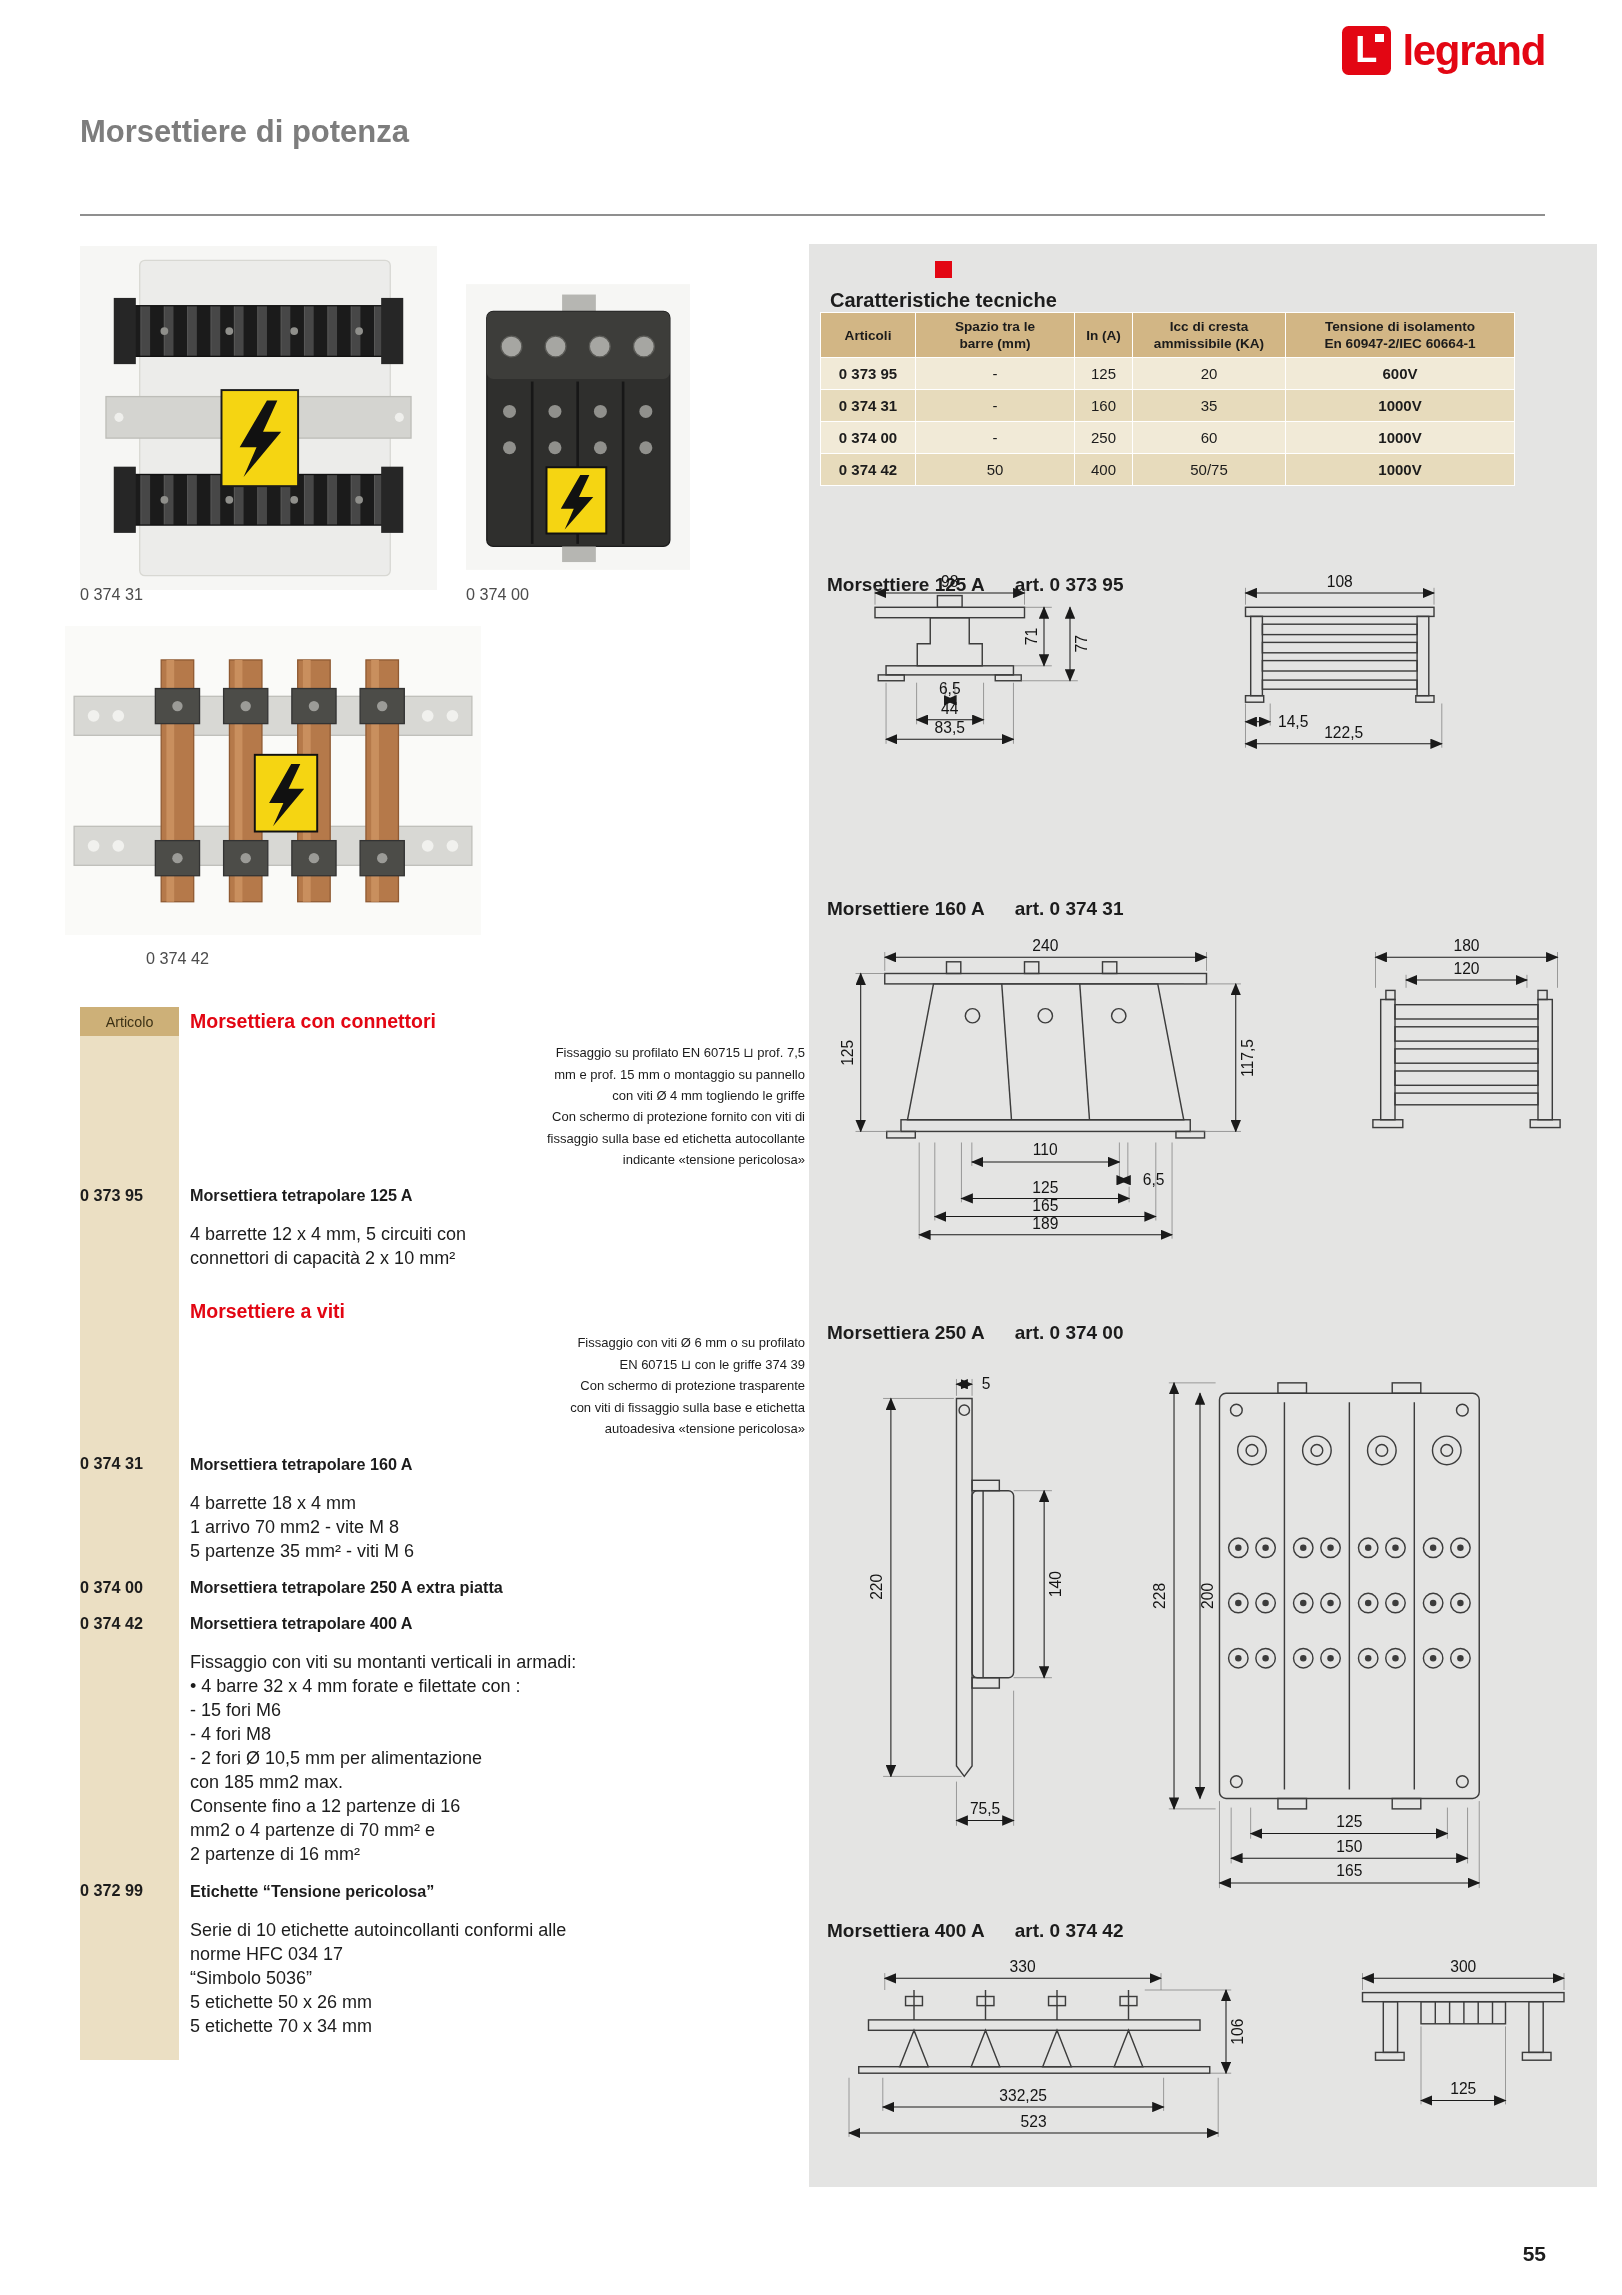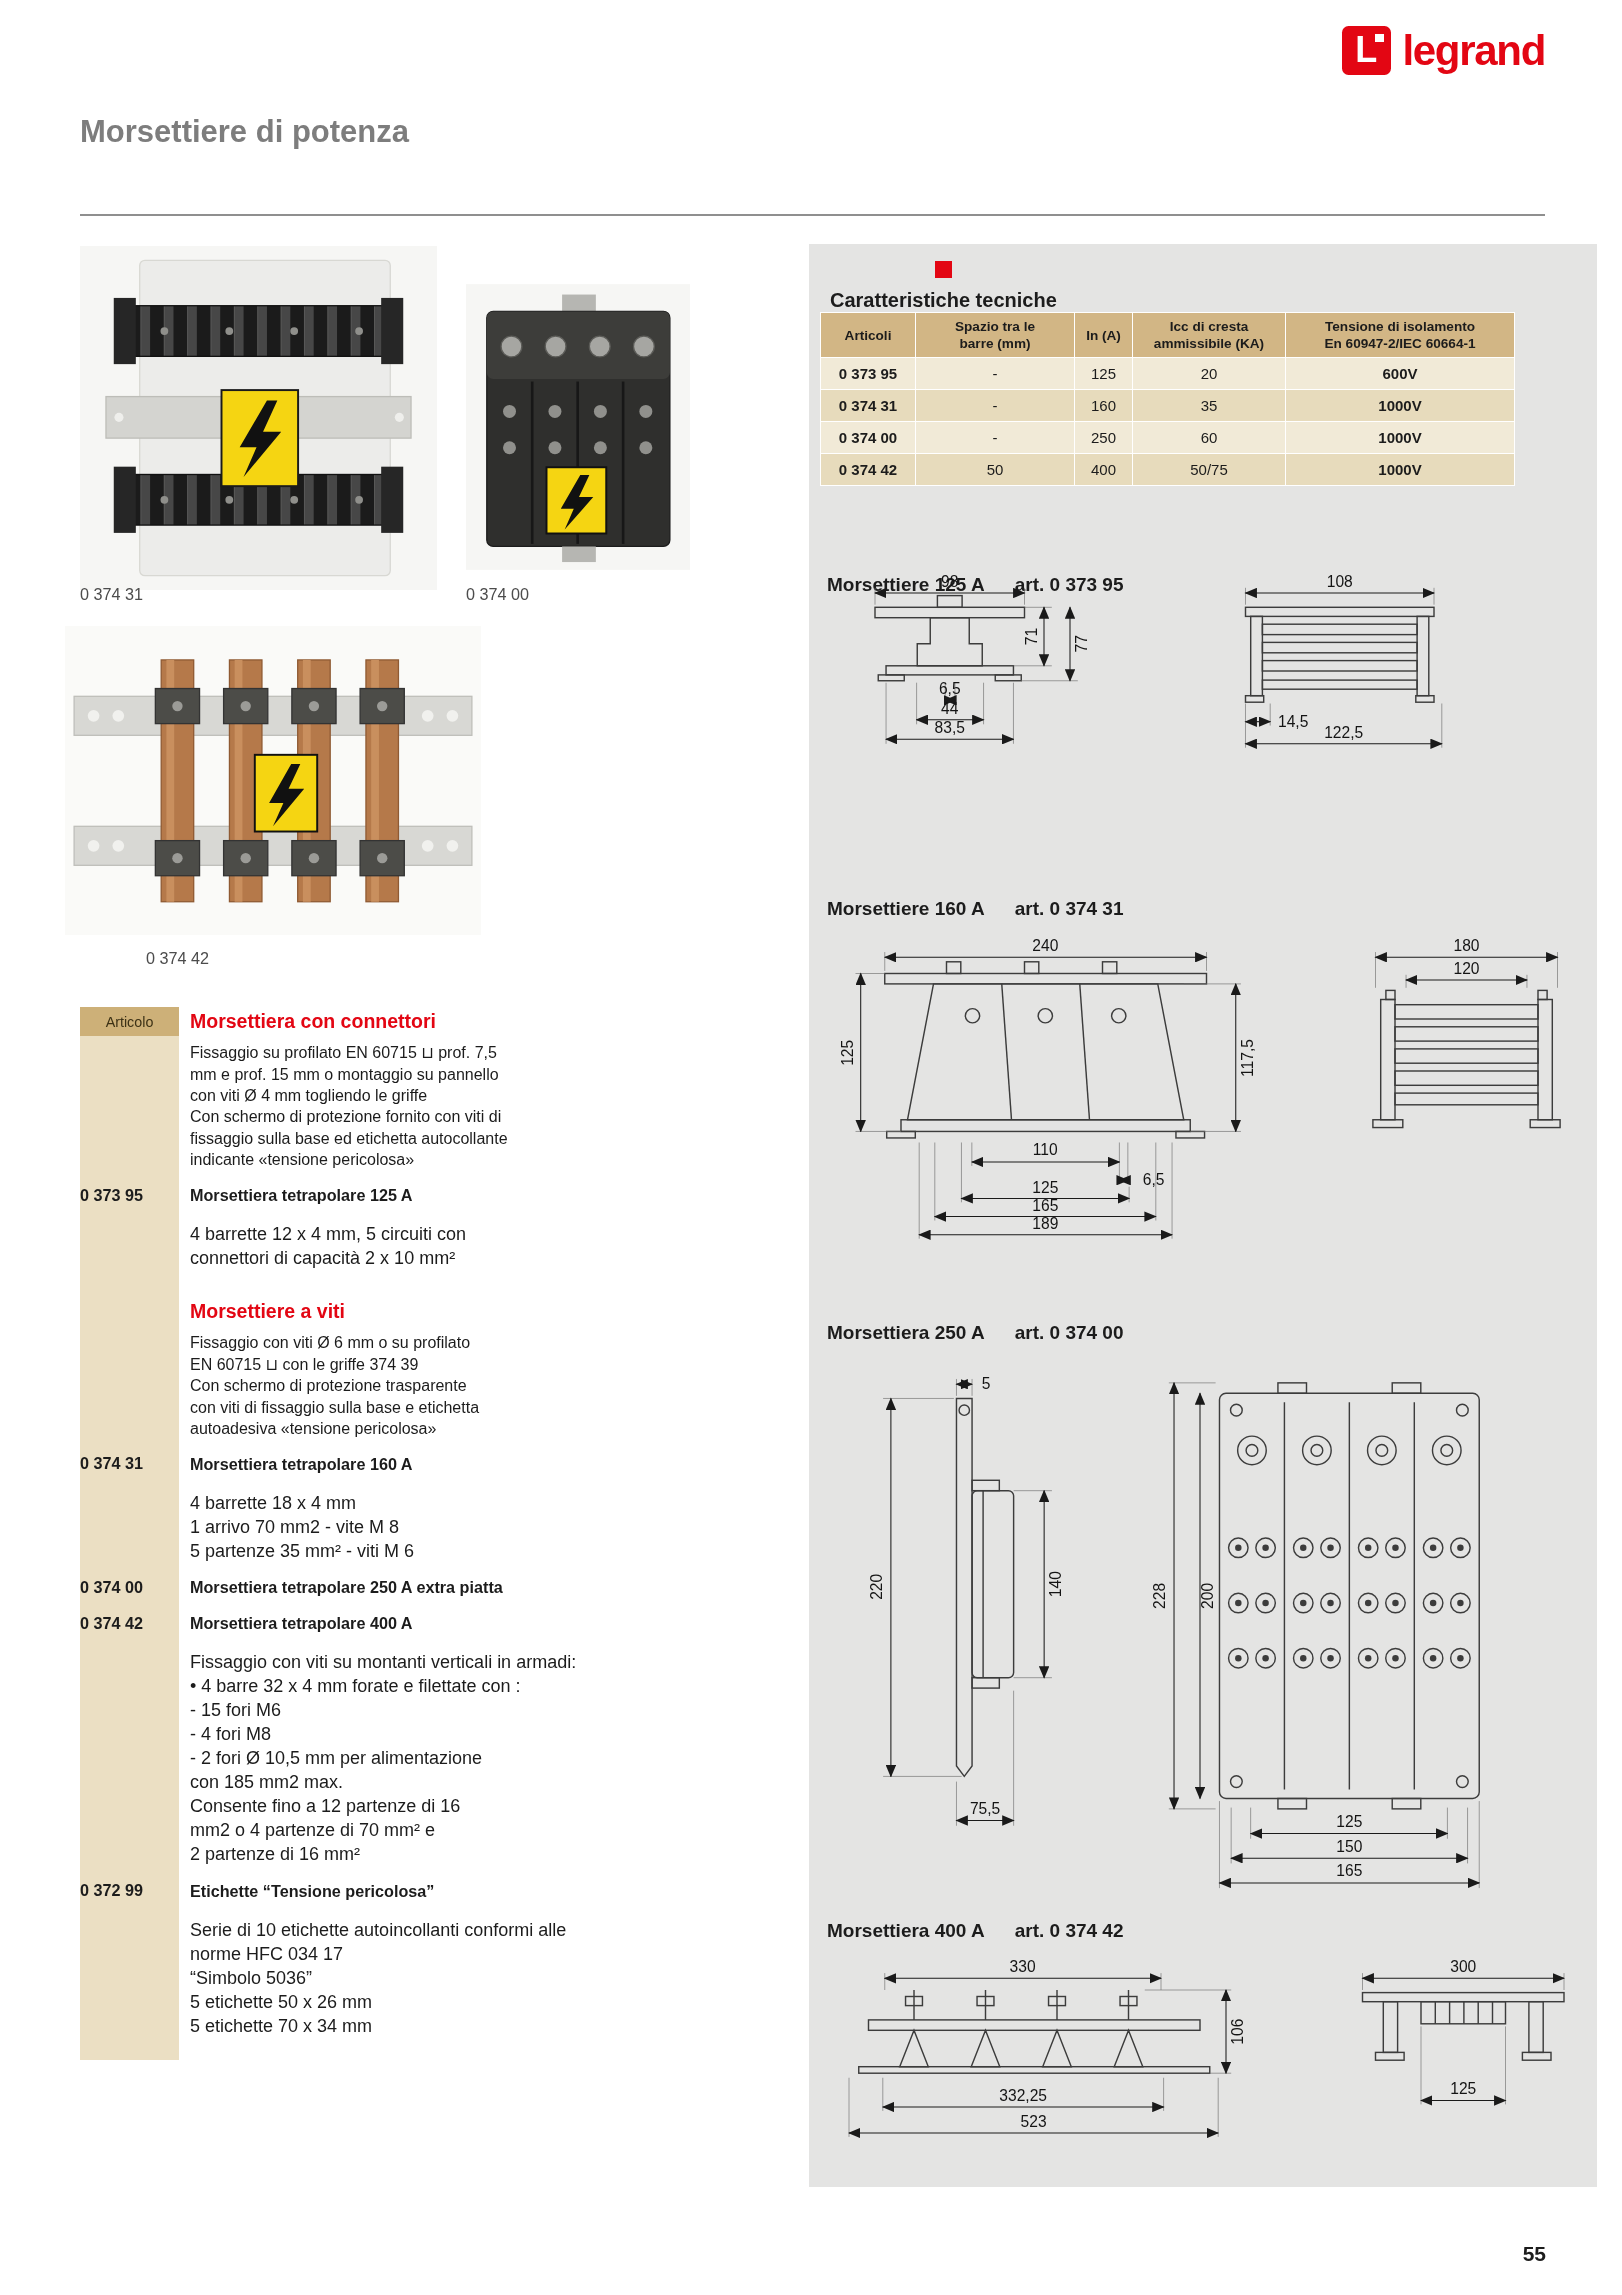--- a/index.html
+++ b/index.html
@@ -24,21 +24,21 @@
   .photo { position:absolute; }
   .caption { position:absolute; font-size:16.2px; color:#4c4c4c; }
 
   
   .catalog { position:absolute; left:80px; top:1007px; width:725px; padding-bottom:22px; }
   .catalog-strip { position:absolute; left:0; top:0; bottom:0; width:99px; background:#ebdfc3; }
   .catalog-colhead { position:absolute; left:0; top:0; width:99px; height:29px; background:#cdb078;
                      font-size:14.3px; color:#3c3115; display:flex; align-items:center; justify-content:center; }
   .sec-heading { position:relative; margin:3.2px 0 9px 110px; color:#e30613; font-size:19.5px; font-weight:bold; }
   .sec-heading.second { margin-top:30px; }
-  .intro { position:relative; margin-left:110px; font-size:16px; line-height:21.4px; white-space:pre-line; }
+  .intro { position:relative; margin-left:110px; font-size:13px; line-height:21.4px; white-space:pre-line;text-align:right; }
   .item { position:relative; display:flex; margin-top:14.3px; }
   .ref { flex:0 0 110px; font-weight:bold; font-size:16.2px; padding-top:0.6px; }
   .item-title { font-weight:bold; font-size:16.2px; line-height:21.4px; }
   .item-text { font-size:18px; line-height:24px; white-space:pre-line;margin-top:16px; }
 
   
   .tech-head { position:absolute; left:830px; top:261px; display:flex; align-items:center; gap:11px;flex-direction:column; }
   .red-square { width:17px; height:17px; background:#e30613; }
   .tech-head-label { font-size:20px; font-weight:bold; }
 

